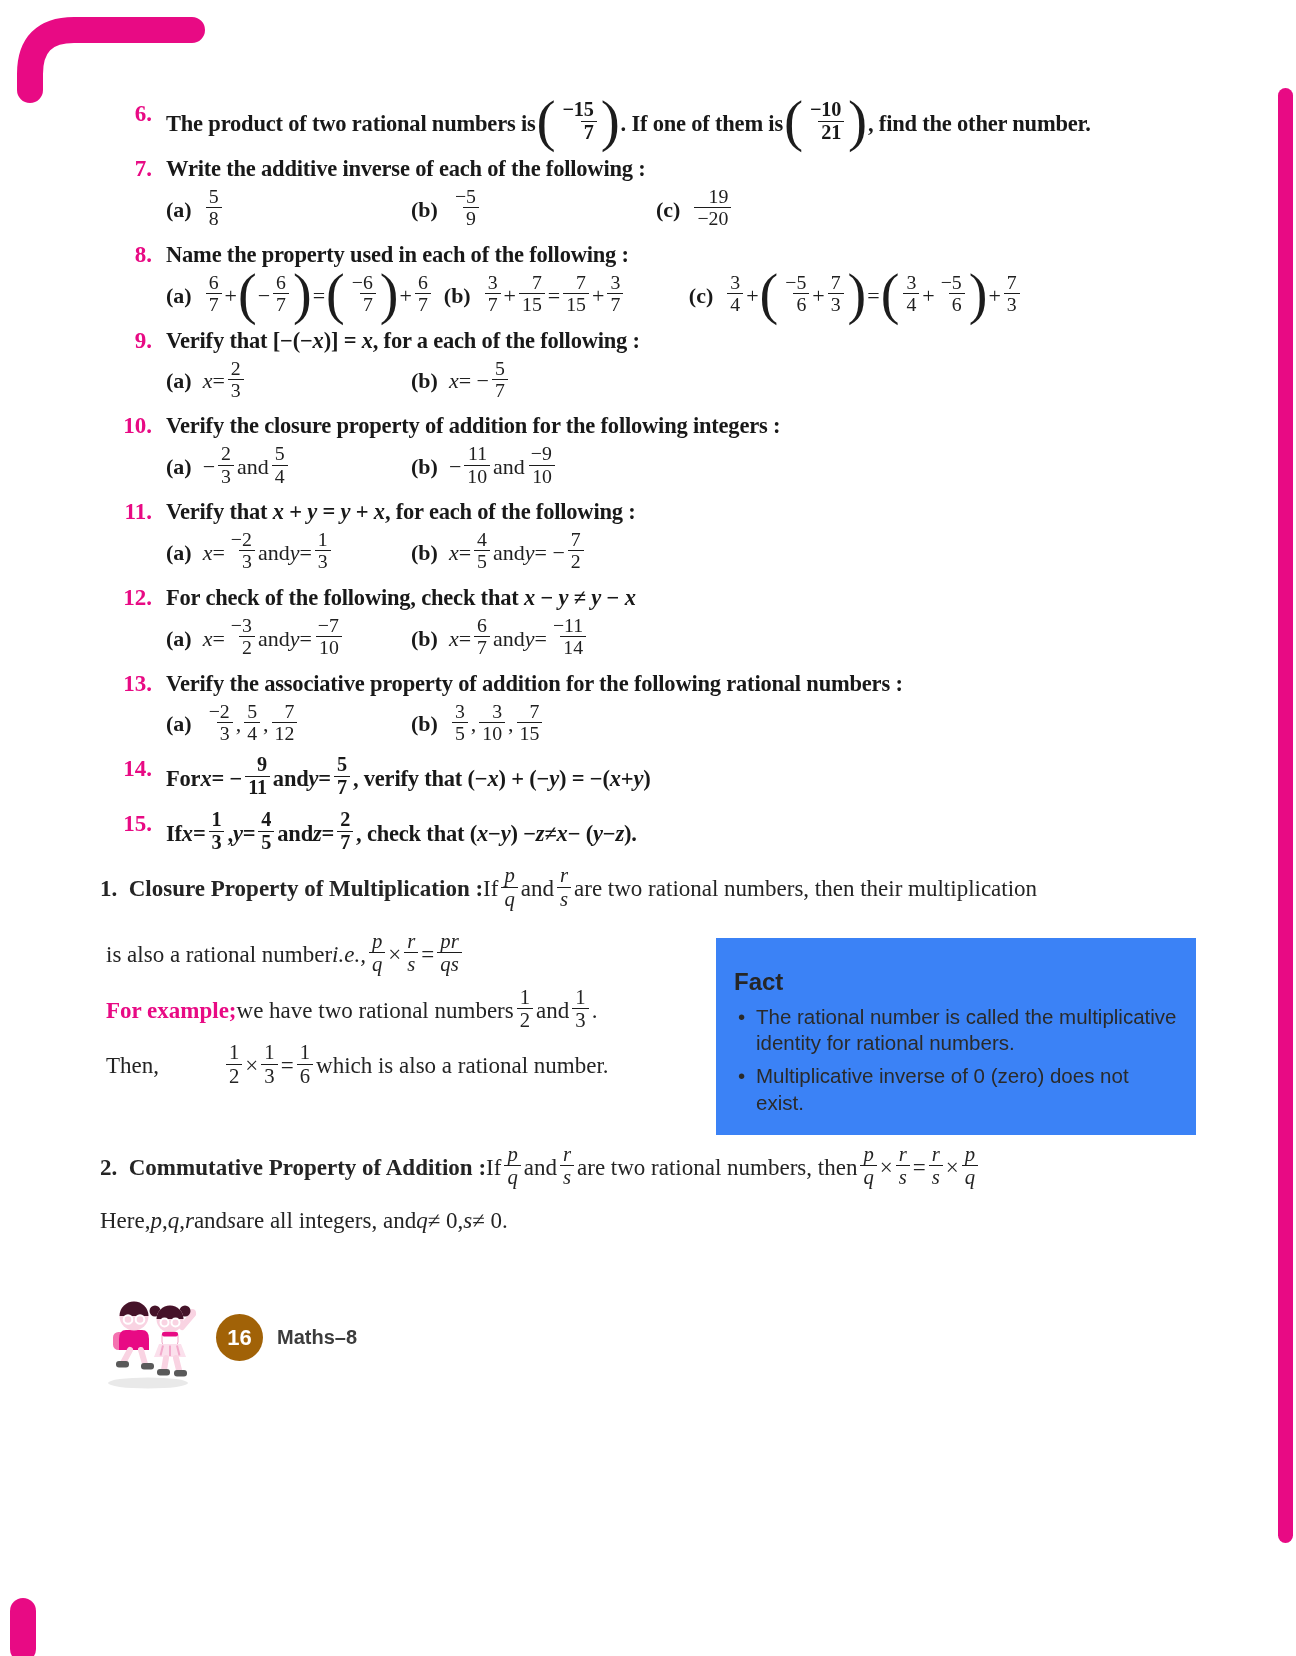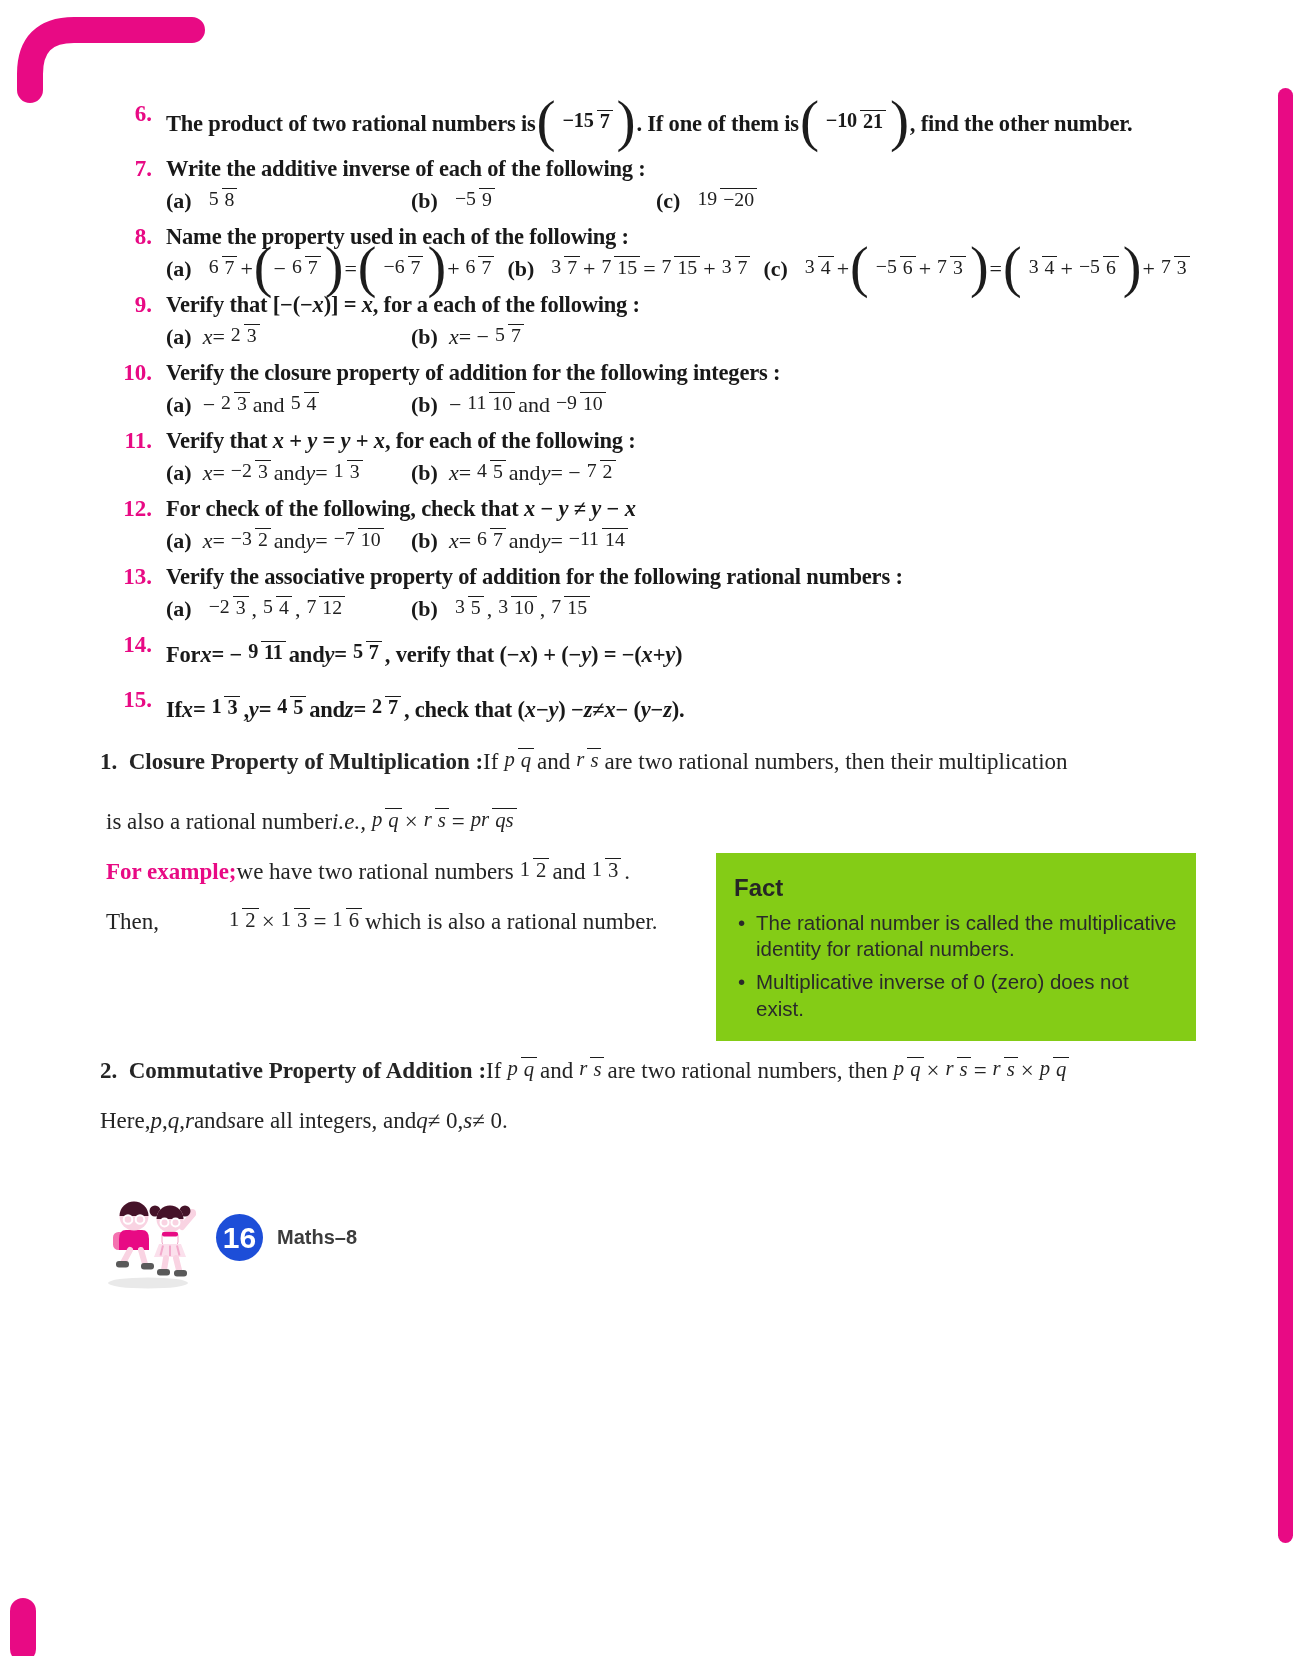--- a/index.html
+++ b/index.html
@@ -27,47 +27,47 @@
   .item{min-width:245px;display:flex;align-items:center;font-size:22px;color:#202020;padding-right:10px;box-sizing:border-box;}
   .item .lbl{font-weight:700;margin-right:11px;font-size:22px;color:#191919;}
   .imath{display:flex;align-items:center;flex-wrap:wrap;}
 
   
   .rt{}
   .rb{font-weight:700;}
   .ri{font-style:italic;}
   .rbi{font-weight:700;font-style:italic;}
   .rmag{color:var(--accent);font-weight:700;}
-  .fr{display:inline-flex;align-items:flex-start;vertical-align:middle;
+  .fr{display:inline-flex;flex-direction:column;align-items:flex-end;vertical-align:middle;
       line-height:1.08;font-size:0.9em;margin:0 3px;position:relative;top:-2px;text-align:center;}
   .fr .n{padding:0 3px;}
   .fr .d{border-top:1.8px solid var(--ink);padding:0 3px;}
   .fb{font-weight:700;}
   .fit{font-style:italic;}
   .bp{font-size:2.55em;line-height:0;vertical-align:middle;font-weight:400;margin:0 1px;color:var(--ink);position:relative;top:-0.03em;}
   .gp{display:inline-block;}
 
   
   .section-heading{font-family:"Liberation Sans",sans-serif;font-weight:700;font-size:31px;
       color:#0d0d0d;margin:18px 0 4px;letter-spacing:0.2px;}
   .pline{font-size:23px;color:#242424;line-height:1.3;margin:10px 0;display:flex;align-items:center;flex-wrap:wrap;min-height:40px;}
   .cols{display:flex;align-items:flex-start;}
   .leftcol{flex:1 1 auto;min-width:0;margin-left:6px;}
   .rightcol{flex:0 0 480px;margin-left:14px;margin-right:40px;margin-top:16px;}
-  .fact{background:#84cc16;padding:19px 18px 12px;box-sizing:border-box;margin-top:45px;}
+  .fact{background:#3b82f6;padding:28px 18px 12px;box-sizing:border-box;}
   .fact-title{font-family:"Liberation Sans",sans-serif;font-weight:700;font-size:24px;color:#262626;margin:2px 0 8px;}
   .fact ul{margin:0;padding:0 0 0 22px;list-style:none;}
   .fact li{font-family:"Liberation Sans",sans-serif;font-size:20.5px;color:#2a2a2a;line-height:1.28;margin-bottom:7px;position:relative;}
   .fact li::before{content:"\2022";position:absolute;left:-18px;top:0;}
 
   
   .footer{display:flex;align-items:center;margin-top:46px;}
   .kids{margin-left:-4px;margin-right:2px;}
-  .badge{width:47px;height:47px;border-radius:50%;background:#1d4ed8;color:#fff;
-      font-family:"Liberation Sans",sans-serif;font-weight:700;font-size:30px;
+  .badge{width:47px;height:47px;border-radius:50%;background:#a16207;color:#fff;
+      font-family:"Liberation Sans",sans-serif;font-weight:700;font-size:22px;
       display:flex;align-items:center;justify-content:center;}
   .book{font-family:"Liberation Sans",sans-serif;font-weight:700;
       font-size:20px;color:#3c3c3c;margin-left:14px;}
 </style>
 </head>
 <body>
 
 <svg class="deco-tl" width="210" height="110">
   <path d="M192 30 H74 Q30 30 30 74 V90" fill="none" stroke="#e80a84" stroke-width="26" stroke-linecap="round"></path>
 </svg>

